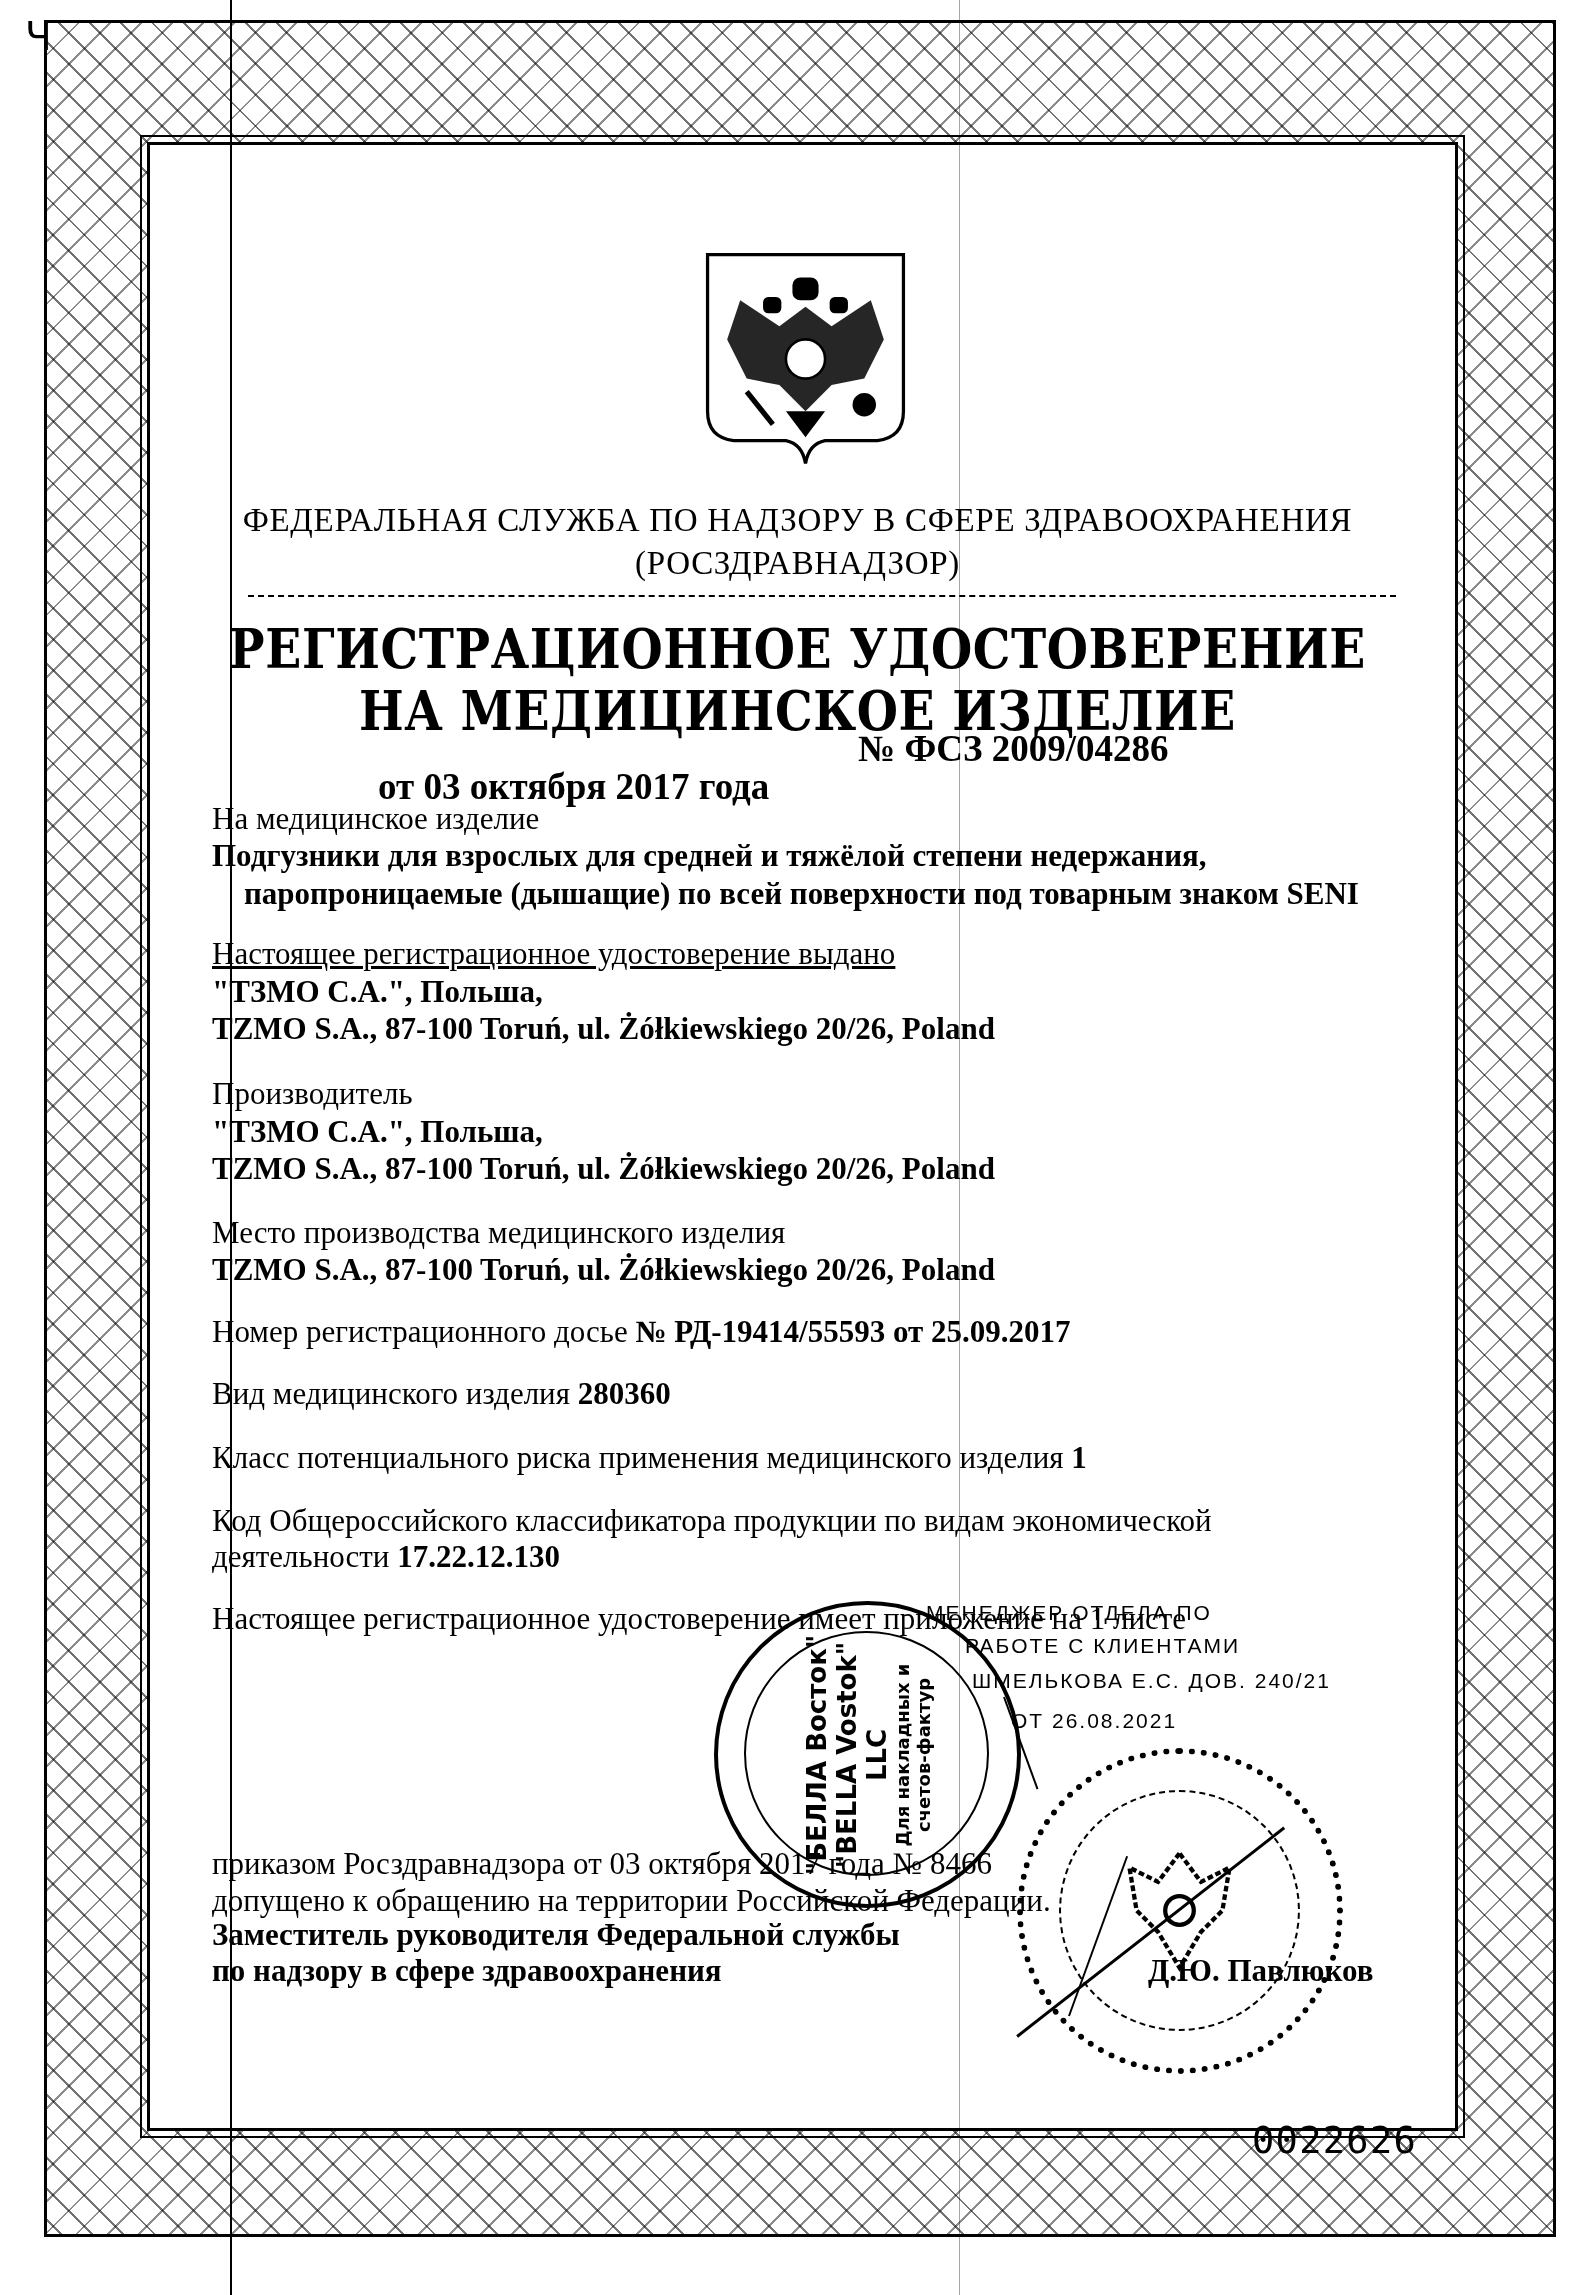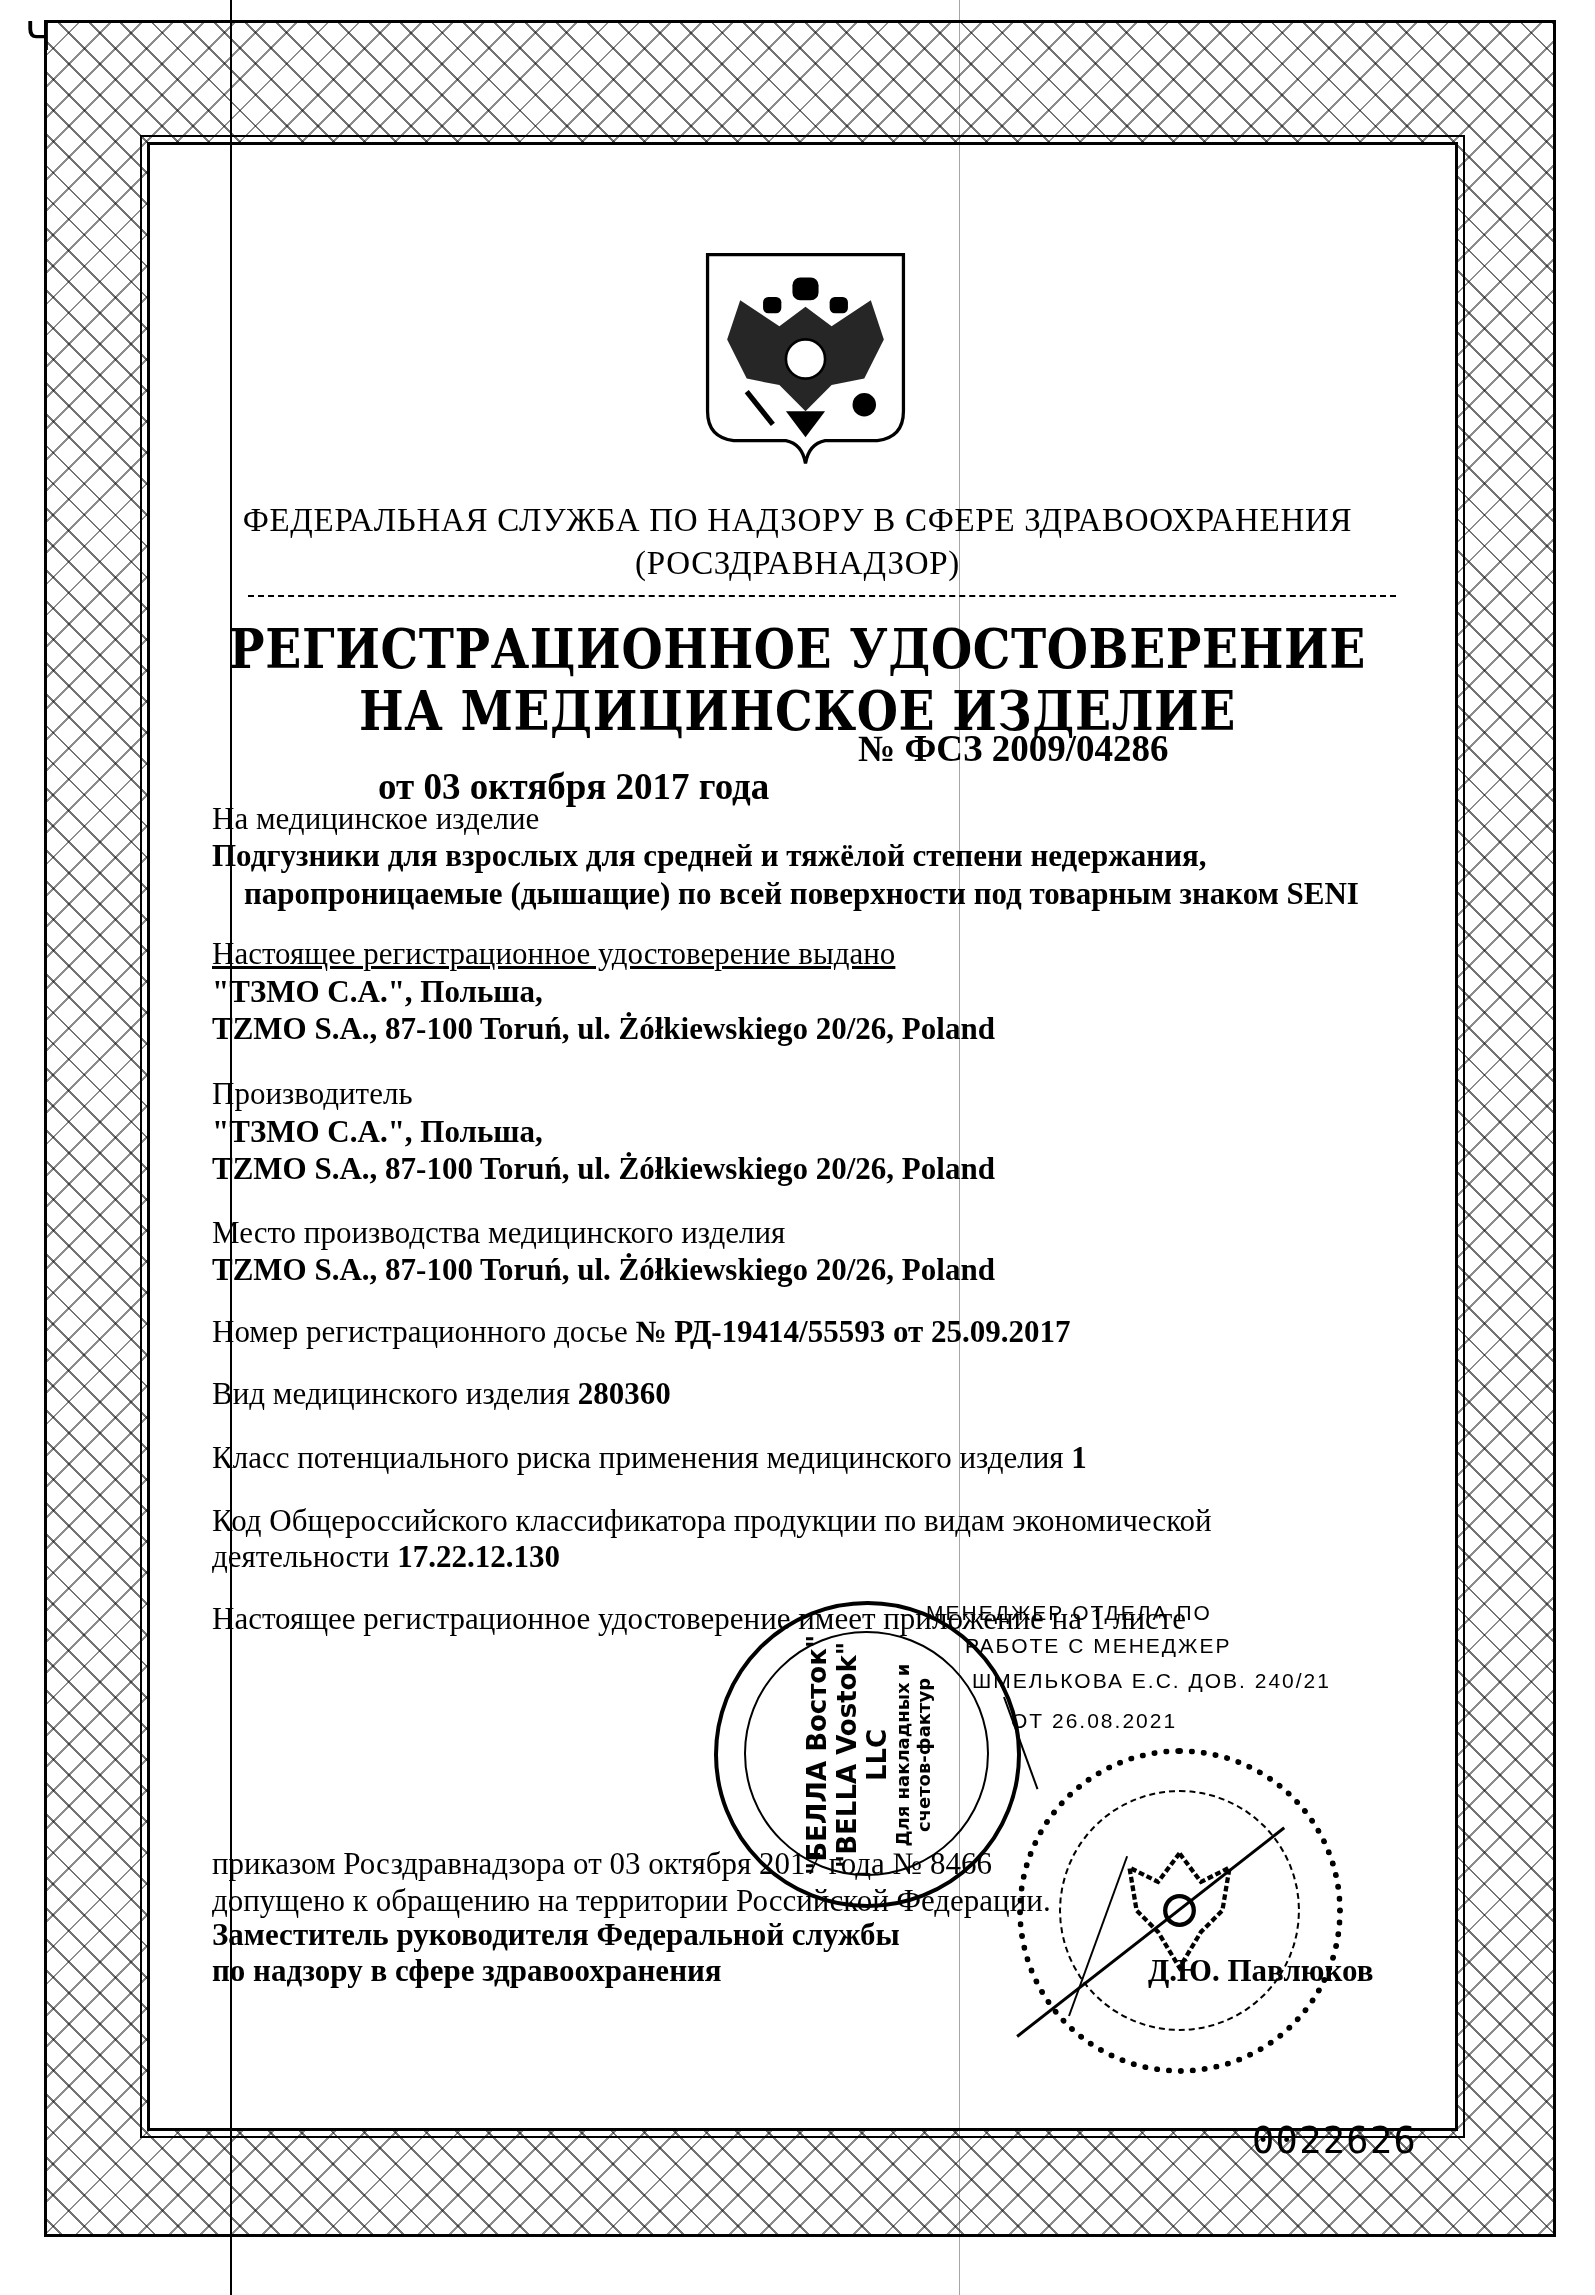--- a/index.html
+++ b/index.html
@@ -119,21 +119,21 @@
     <div style="position:absolute;left:50%;top:50%;transform:translate(-50%,-50%) rotate(-90deg);text-align:center;">
       <div class="stamp-text" style="position:static;font-size:26px;">"БЕЛЛА Восток"</div>
       <div class="stamp-text" style="position:static;font-size:26px;">"BELLA Vostok"</div>
       <div class="stamp-text" style="position:static;font-size:26px;">LLC</div>
       <div class="stamp-text" style="position:static;font-size:18px;">Для накладных и</div>
       <div class="stamp-text" style="position:static;font-size:18px;">счетов-фактур</div>
     </div>
   </div>
 
   <div class="cert-stamp" style="left:926px;top:1601px;">МЕНЕДЖЕР ОТДЕЛА ПО</div>
-  <div class="cert-stamp" style="left:965px;top:1634px;">РАБОТЕ С МЕНЕДЖЕР</div>
+  <div class="cert-stamp" style="left:965px;top:1634px;">РАБОТЕ С КЛИЕНТАМИ</div>
   <div class="cert-stamp" style="left:972px;top:1669px;">ШМЕЛЬКОВА Е.С. ДОВ. 240/21</div>
   <div class="cert-stamp" style="left:1011px;top:1709px;">ОТ 26.08.2021</div>
 
   <div class="stamp" style="left:1017px;top:1748px;width:326px;height:326px;border-style:dotted;border-width:6.5px;">
     <div class="stamp-inner" style="left:36px;top:36px;width:241px;height:241px;border-style:dashed;"></div>
     <svg style="position:absolute;left:85px;top:85px;width:143px;height:143px;" viewBox="0 0 100 100">
       <path d="M50 10 L35 30 L15 20 L20 50 L35 65 L50 90 L65 65 L80 50 L85 20 L65 30 Z" fill="none" stroke="#000" stroke-width="3" stroke-dasharray="4 2"></path>
       <circle cx="50" cy="50" r="10" fill="none" stroke="#000" stroke-width="3"></circle>
     </svg>
   </div>

